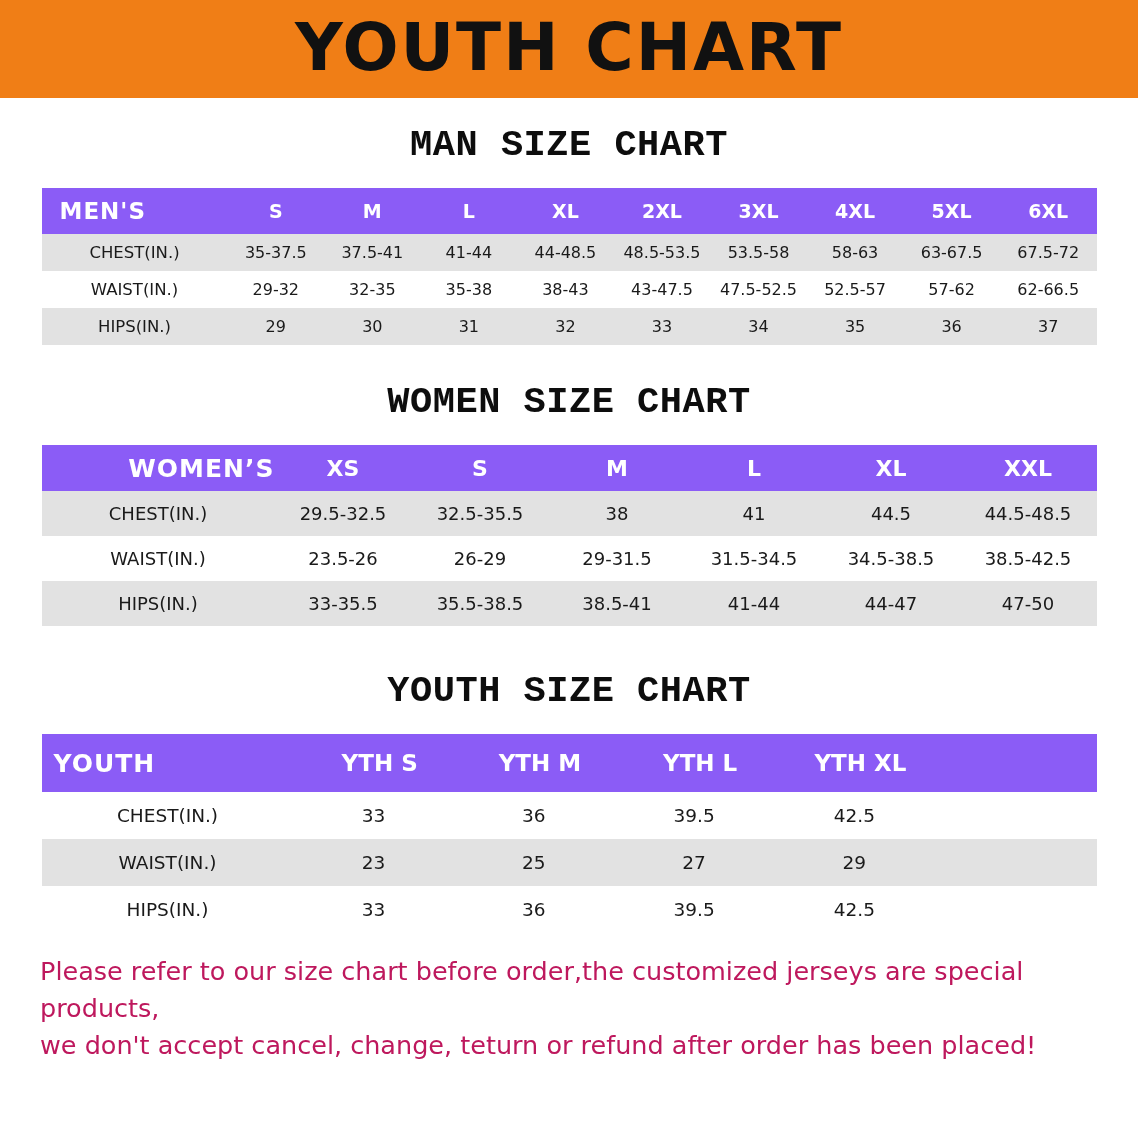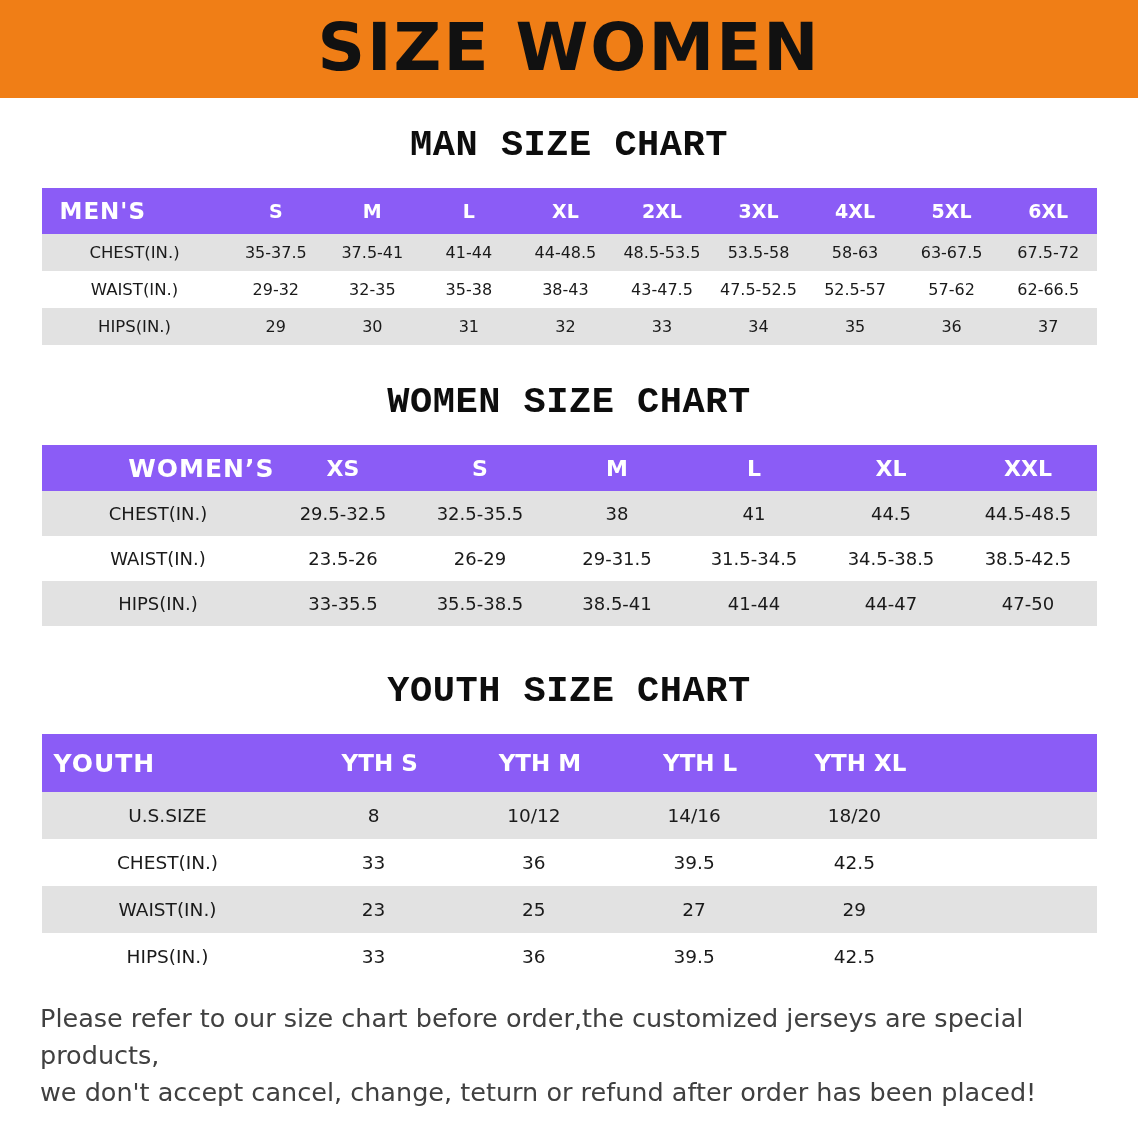--- a/index.html
+++ b/index.html
@@ -97,32 +97,32 @@
   #women-table tbody td { height: 43px; font-size: 18px; }
 
   
   #youth-table { width: 1055px; }
   #youth-table thead th { font-size: 23px; height: 58px; padding-left: 12px; }
   #youth-table thead th.rowlab { font-size: 25px; }
   #youth-table tbody td { height: 45px; font-size: 18.5px; }
 
   .notice {
     margin: 20px 40px 0 40px;
-    color: #404040;
+    color: #be185d;
     font-family: "DejaVu Sans", sans-serif;
     font-size: 25.5px;
     line-height: 1.45;
     text-align: left;
   }
 </style>
 </head>
 <body>
 
 <div class="banner">
-  <div class="banner-title">SIZE WOMEN</div>
+  <div class="banner-title">YOUTH CHART</div>
 </div>
 
 <div class="section-title" id="man-title">MAN SIZE CHART</div>
 <div class="chart-wrap">
   <table class="chart" id="men-table">
     <thead>
       <tr>
         <th class="rowlab" style="width:168px">MEN'S</th>
         <th>S</th>
         <th>M</th>
@@ -229,28 +229,20 @@
       <tr>
         <th class="rowlab" style="width:240px">YOUTH</th>
         <th>YTH S</th>
         <th>YTH M</th>
         <th>YTH L</th>
         <th>YTH XL</th>
         <th style="width:150px"></th>
       </tr>
     </thead>
     <tbody>
-      <tr class="shade-a">
-        <td class="rowlab">U.S.SIZE</td>
-        <td>8</td>
-        <td>10/12</td>
-        <td>14/16</td>
-        <td>18/20</td>
-        <td></td>
-      </tr>
       <tr class="shade-b">
         <td class="rowlab">CHEST(IN.)</td>
         <td>33</td>
         <td>36</td>
         <td>39.5</td>
         <td>42.5</td>
         <td></td>
       </tr>
       <tr class="shade-a">
         <td class="rowlab">WAIST(IN.)</td>

